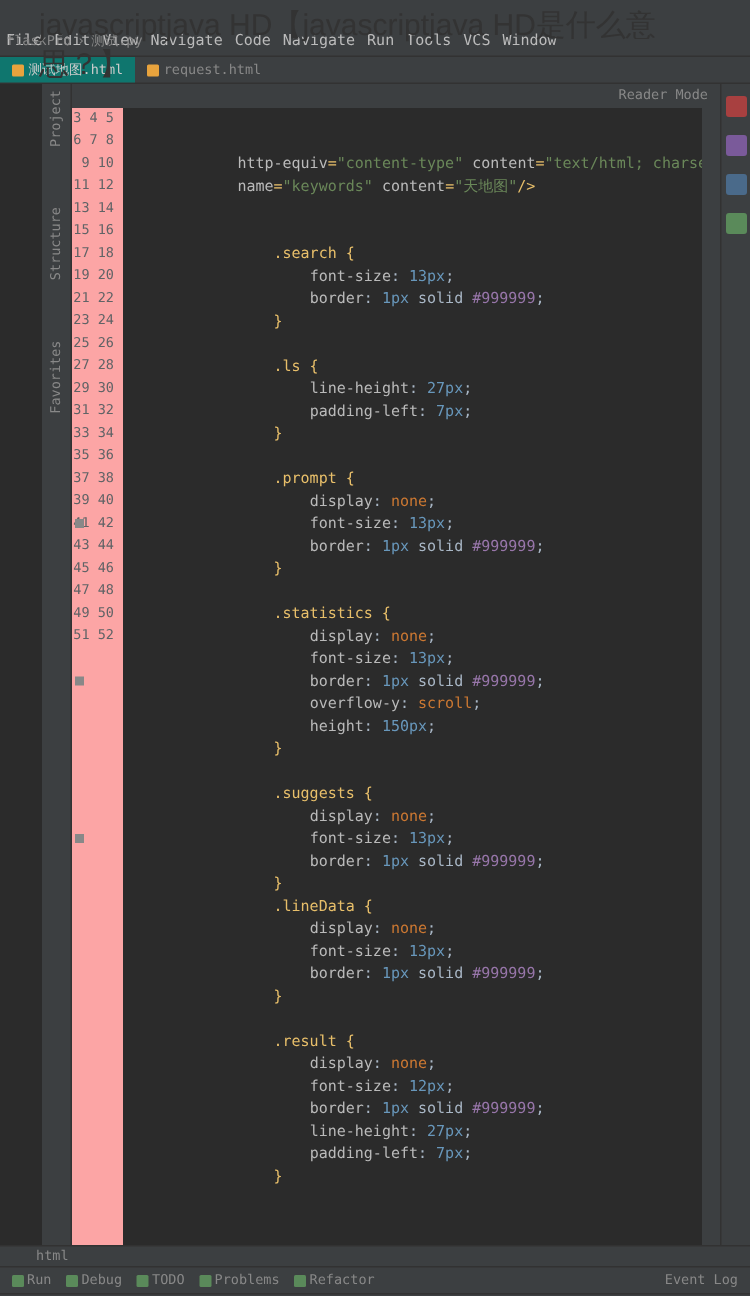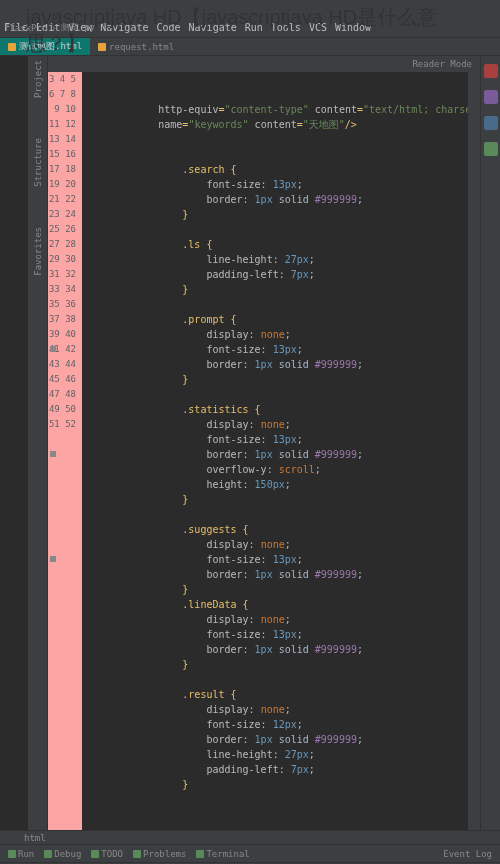--- a/index.html
+++ b/index.html
@@ -163,21 +163,21 @@
     <div class="btab">
       <span class="btab-icon"></span>
       <span>TODO</span>
     </div>
     <div class="btab">
       <span class="btab-icon"></span>
       <span>Problems</span>
     </div>
     <div class="btab">
       <span class="btab-icon"></span>
-      <span>Terminal</span>
+      <span>Refactor</span>
     </div>
     <div class="btab" style="margin-left: auto;">Event Log</div>
   </div>
 
 <div class="statusbar">
   
   
 </div>
 
 </body></html>

